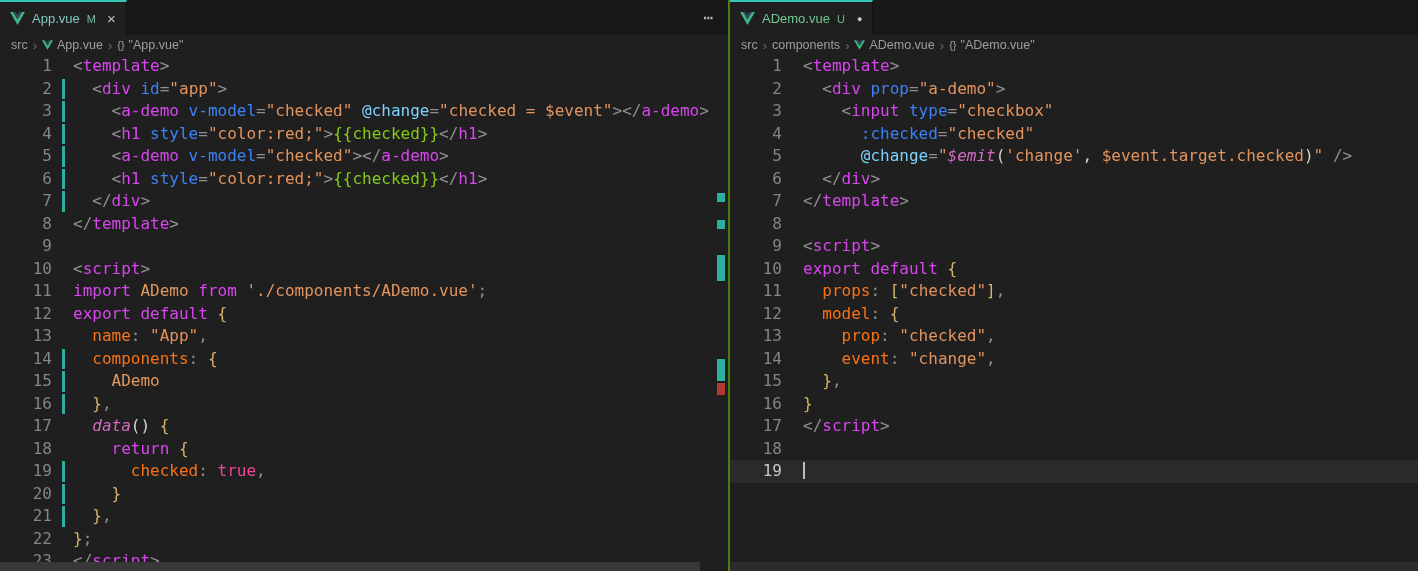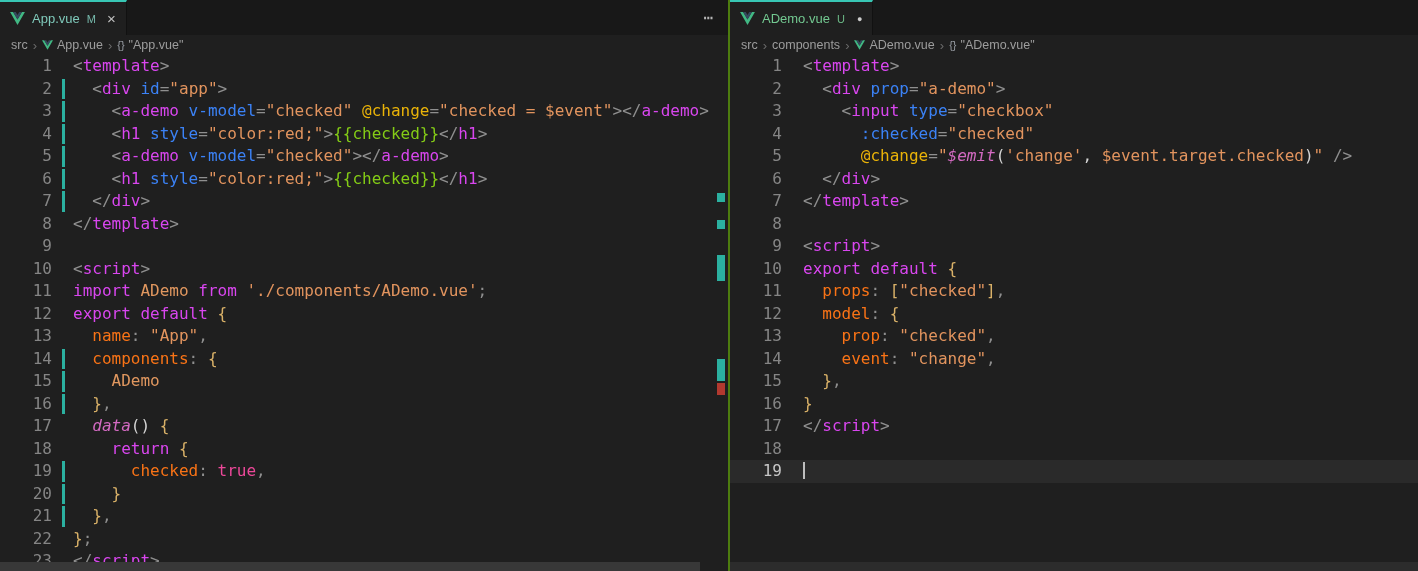--- a/index.html
+++ b/index.html
@@ -36,21 +36,21 @@
   .gmark{position:absolute;left:62px;top:1px;bottom:1px;width:3px;background:var(--git-gutter,#2bb0a0)}
   .code-text{white-space:pre;color:#d4d4d4}
   .caret{display:inline-block;width:2px;height:17px;background:#bdbdbd;vertical-align:-3px}
   
   .tk-p{color:#8f8f8f}
   .tk-w,.tk-x{color:#d4d4d4}
   .tk-t,.tk-k{color:#d946ef}
   .tk-a{color:#3b82f6}
   .tk-s{color:#e2945e}
   .tk-c{color:#e0975f}
-  .tk-d{color:#eab308}
+  .tk-d{color:#7dd3fc}
   .tk-f{color:#d36ac2;font-style:italic;font-weight:normal}
   .tk-i{color:#84cc16}
   .tk-pr{color:#f97316}
   .tk-n{color:#ec4899}
   .tk-b{color:#d9b168}
   
   .overview-ruler{position:absolute;top:0;right:0;bottom:9px;width:14px;cursor:pointer}
   .rmark{position:absolute;right:3px;width:8px;display:block}
   .hscroll{position:absolute;left:0;bottom:0;height:9px;cursor:pointer}
   .pane-left .hscroll{right:14px}

